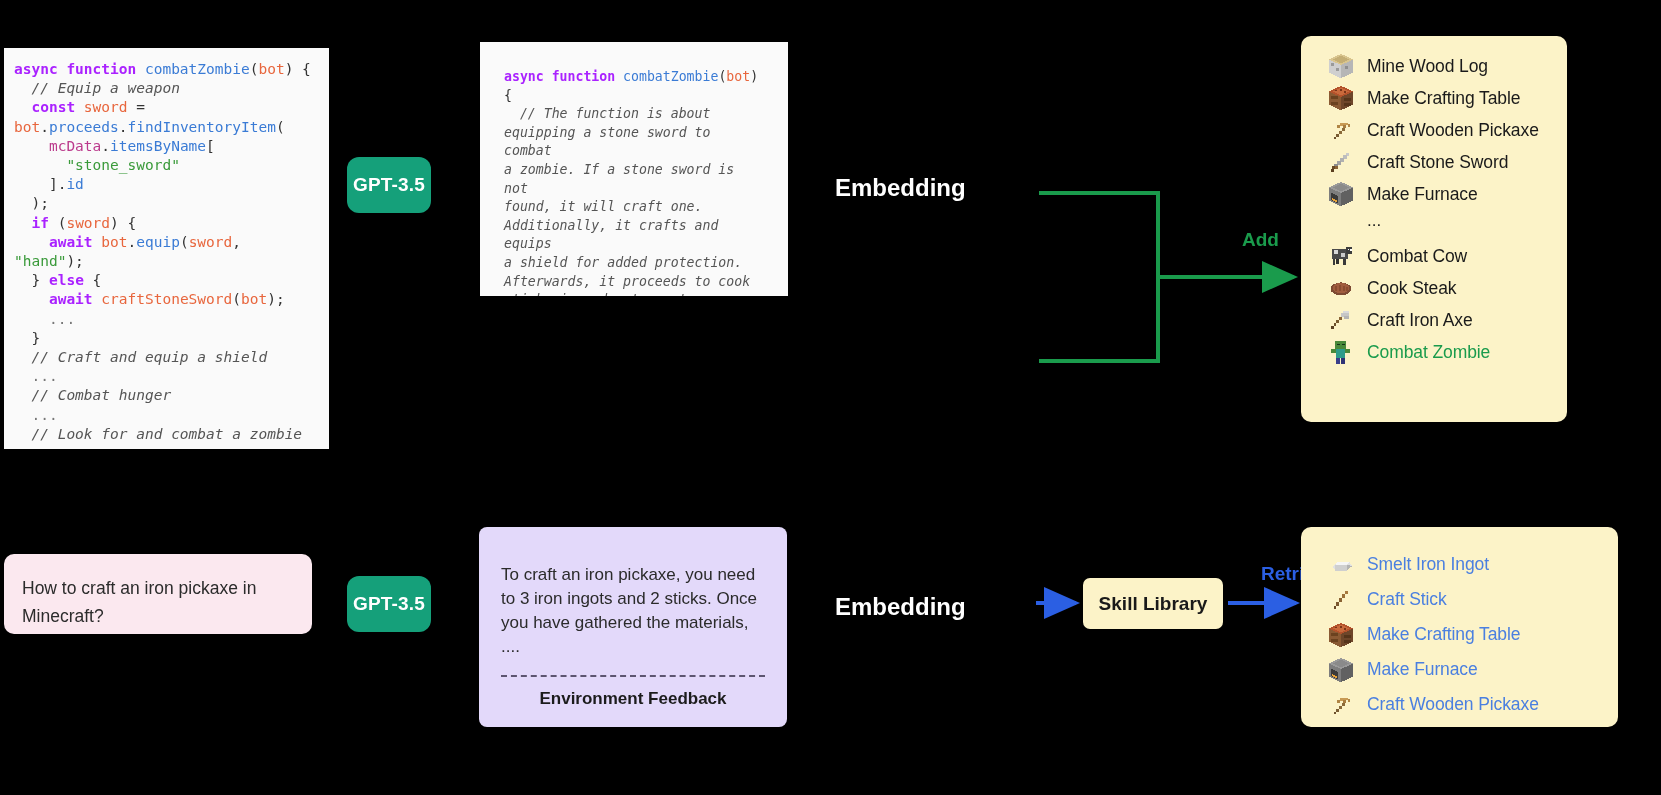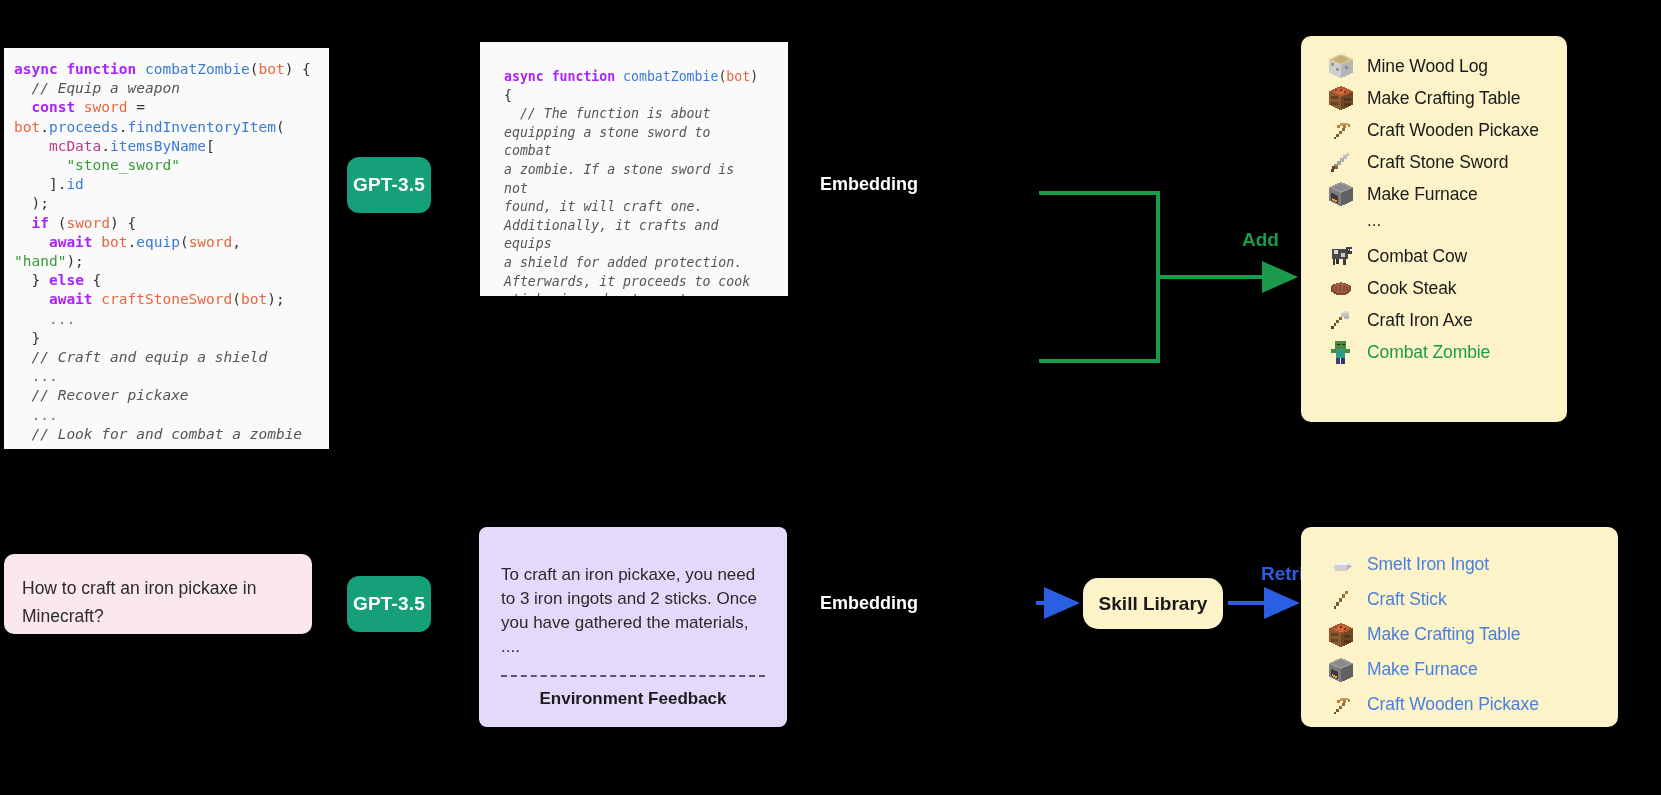--- a/index.html
+++ b/index.html
@@ -85,23 +85,24 @@
     align-items: center;
     justify-content: center;
     letter-spacing: 0.2px;
   }
   .gpt-badge-1 { left: 347px; top: 157px; width: 84px; height: 56px; }
   .gpt-badge-2 { left: 347px; top: 576px; width: 84px; height: 56px; }
 
   
   .wlabel {
     color: #ffffff;
-    font-size: 18px;
+    font-size: 24px;
     font-weight: 700;
     white-space: nowrap;
+    margin-left: 15px;
   }
   .embed-1 { left: 820px; top: 174px; }
   .embed-2 { left: 820px; top: 593px; }
 
   
   .q-bubble {
     left: 4px;
     top: 554px;
     width: 308px;
     height: 80px;
@@ -140,21 +141,21 @@
     color: #1c1c1c;
   }
 
   
   .skill-lib-box {
     left: 1083px;
     top: 578px;
     width: 140px;
     height: 51px;
     background: #fcf3c8;
-    border-radius: 15px;
+    border-radius: 7px;
     display: flex;
     align-items: center;
     justify-content: center;
     font-size: 19px;
     font-weight: 700;
     color: #1a1a1a;
     white-space: nowrap;
   }
 
   
@@ -267,21 +268,21 @@
 <span class="t-pln">    ].</span><span class="t-fn">id</span>
 <span class="t-pln">  );</span>
 <span class="t-pln">  </span><span class="t-kw">if</span><span class="t-pln"> (</span><span class="t-var">sword</span><span class="t-pln">) {</span>
 <span class="t-pln">    </span><span class="t-kw">await </span><span class="t-var">bot</span><span class="t-pln">.</span><span class="t-fn">equip</span><span class="t-pln">(</span><span class="t-var">sword</span><span class="t-pln">, </span><span class="t-str">"hand"</span><span class="t-pln">);</span>
 <span class="t-pln">  } </span><span class="t-kw">else</span><span class="t-pln"> {</span>
 <span class="t-pln">    </span><span class="t-kw">await </span><span class="t-var">craftStoneSword</span><span class="t-pln">(</span><span class="t-var">bot</span><span class="t-pln">);</span>
 <span class="t-pln">    </span><span class="t-ell">...</span>
 <span class="t-pln">  }</span>
 <span class="t-pln">  </span><span class="t-cmt">// Craft and equip a shield</span>
 <span class="t-pln">  </span><span class="t-ell">...</span>
-<span class="t-pln">  </span><span class="t-cmt">// Recover pickaxe</span>
+<span class="t-pln">  </span><span class="t-cmt">// Combat hunger</span>
 <span class="t-pln">  </span><span class="t-ell">...</span>
 <span class="t-pln">  </span><span class="t-cmt">// Look for and combat a zombie</span>
 <span class="t-pln">  </span><span class="t-ell">...</span>
 </pre>
   </div>
 
   <div class="abs gpt-badge gpt-badge-1">GPT-3.5</div>
 
   <div class="abs desc-panel">
     <pre id="desc-pre"><span class="t-kw">async function </span><span class="t-fn">combatZombie</span><span class="t-pln">(</span><span class="t-var">bot</span><span class="t-pln">) {</span>

